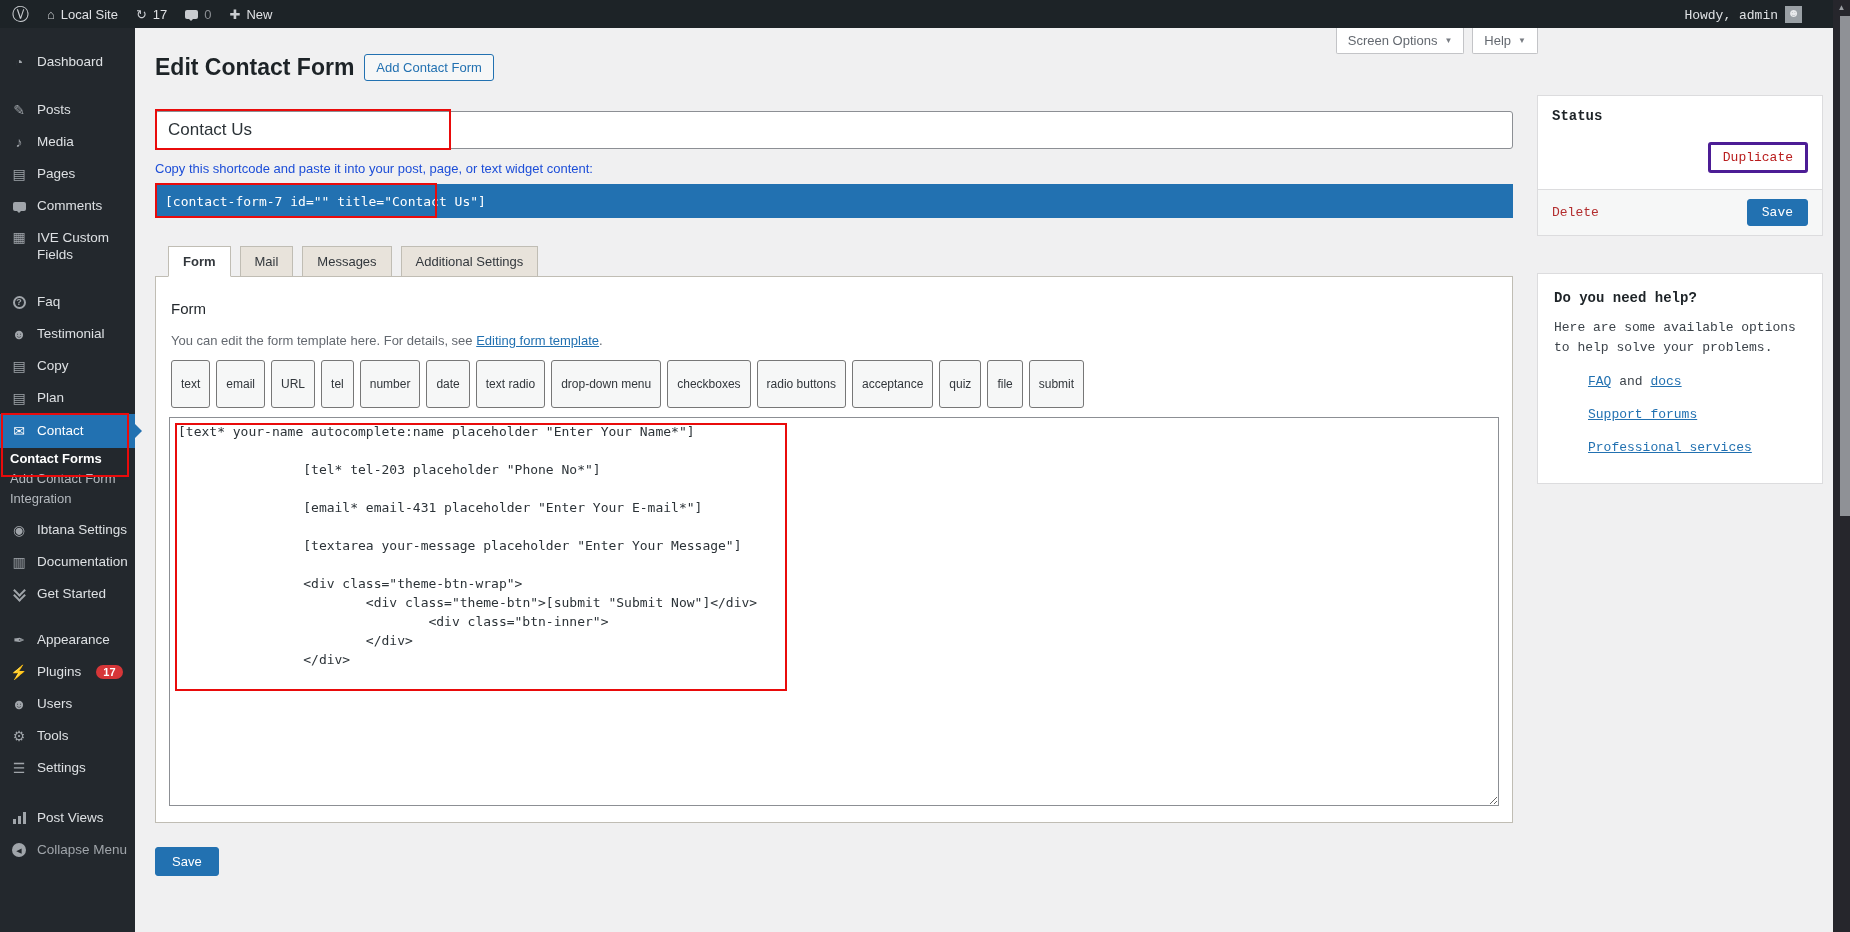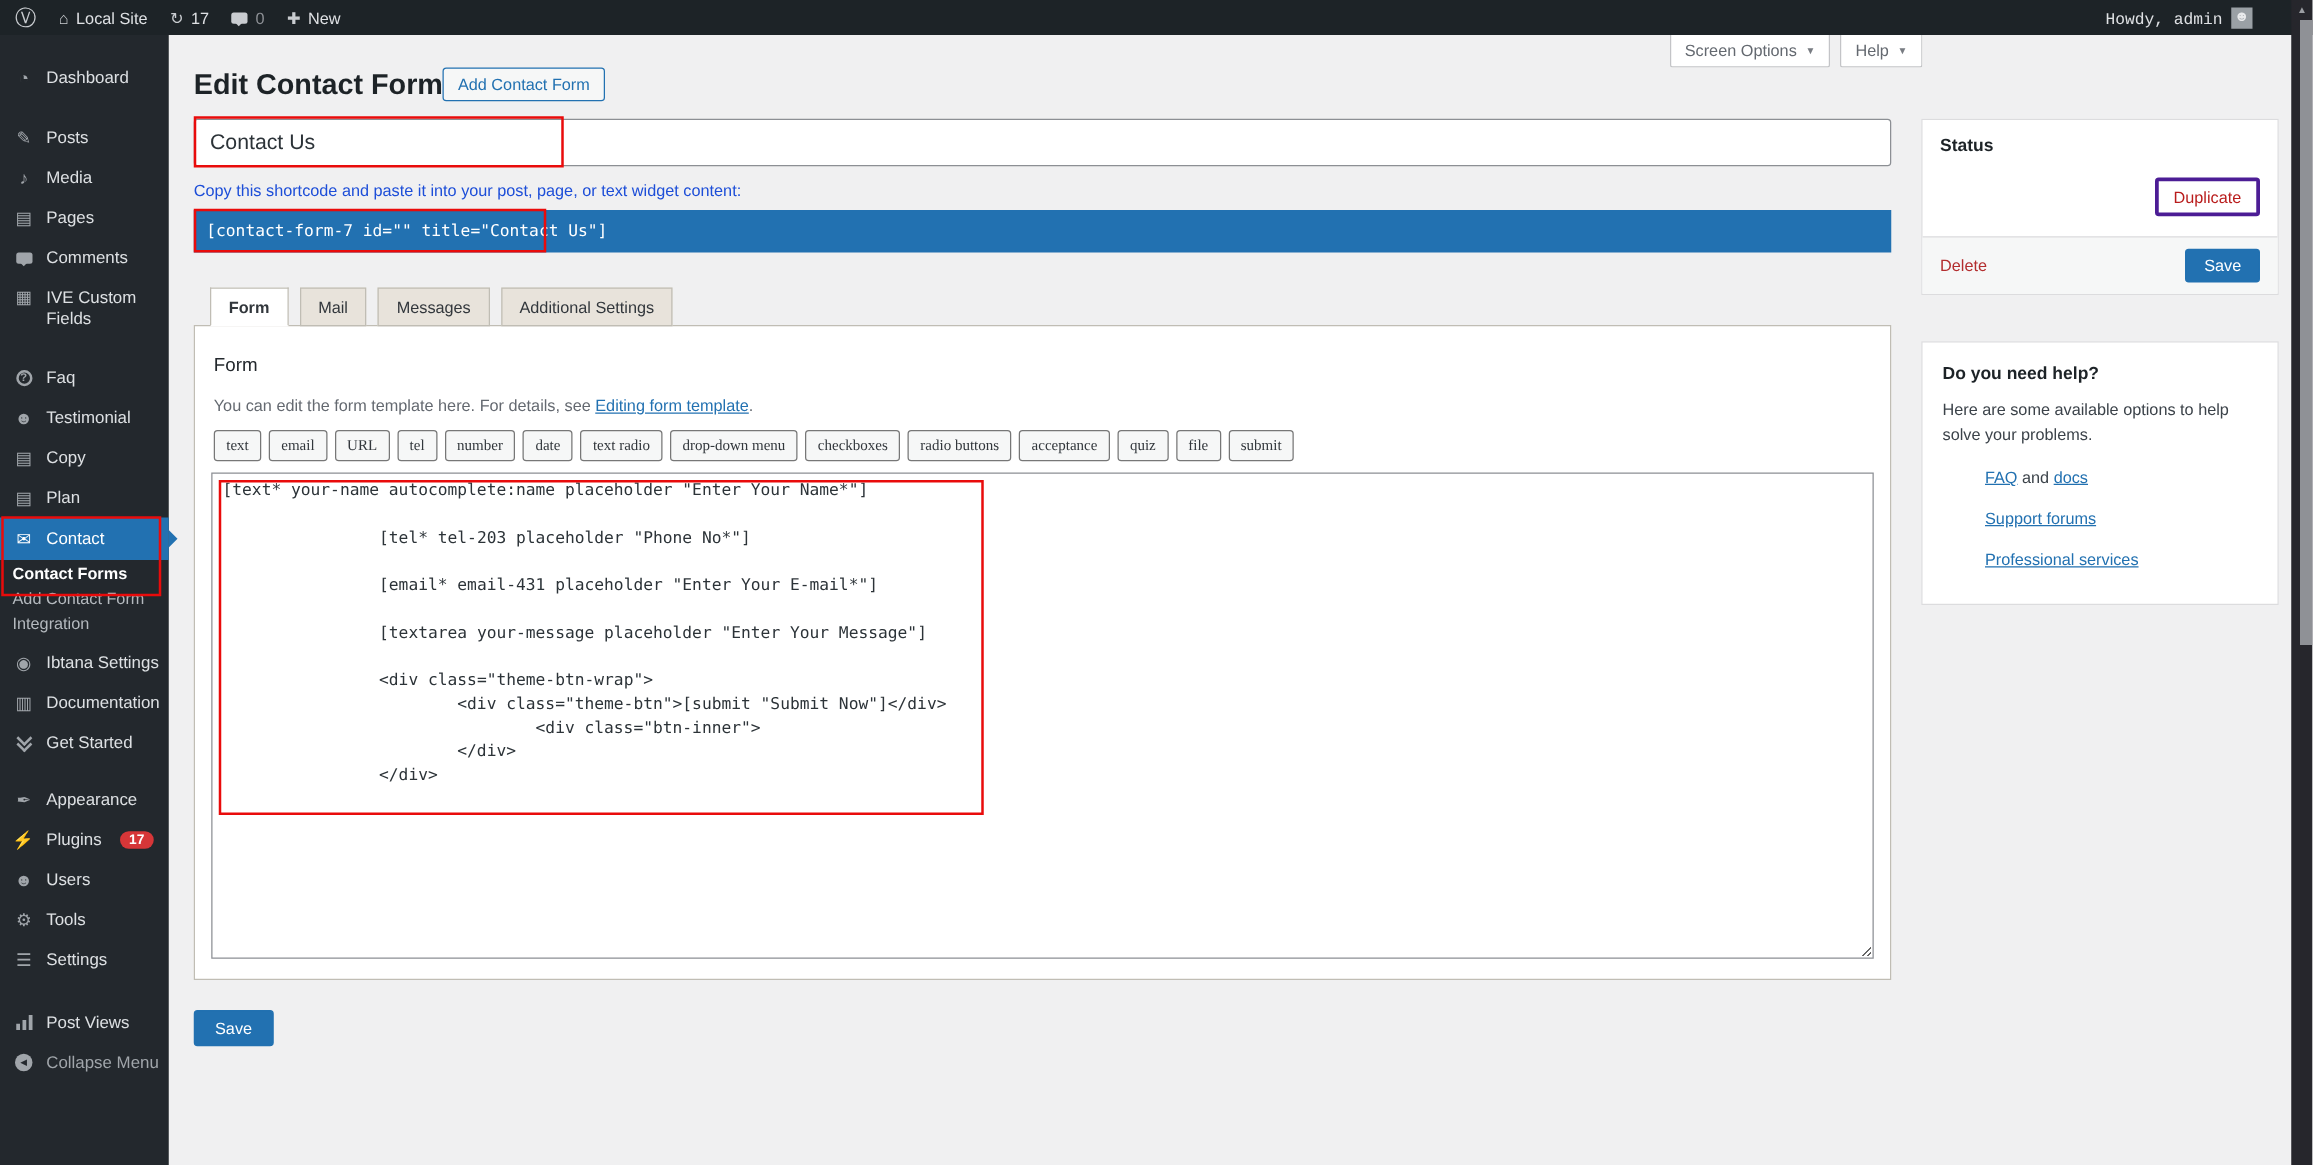--- a/index.html
+++ b/index.html
@@ -54,43 +54,43 @@
   
   .annot{position:absolute;border:2px solid #e90b0b;pointer-events:none;z-index:40;}
   
   .content{position:absolute;left:135px;top:28px;right:17px;bottom:0;padding:25px 0 0 20px;overflow:hidden;}
   .screen-opts{position:absolute;top:0;right:295px;display:flex;gap:8px;z-index:5;}
   .so-btn{background:#fff;border:1px solid #c3c4c7;border-top:none;border-radius:0 0 2px 2px;
     padding:5px 11px;font-size:13px;color:#646970;display:flex;align-items:center;gap:7px;cursor:pointer;}
   .caret{font-size:8px;color:#787c82;}
   .cols{display:flex;align-items:flex-start;}
   .main-col{width:1358px;margin-right:24px;flex:none;}
-  .side-col{width:286px;flex:none;}
-  .h1row{display:flex;align-items:center;gap:0;margin:0 0 14px;}
+  .side-col{width:286px;flex:none;font-family:Liberation Mono, monospace;}
+  .h1row{display:flex;align-items:center;gap:10px;margin:0 0 30px;}
   h1.page-title{font-size:23px;font-weight:600;color:#1d2327;margin:0;line-height:28px;}
   .add-btn{font-size:13px;color:#2271b1;background:#f6f7f7;border:1px solid #2271b1;border-radius:3px;
     padding:5px 11px;cursor:pointer;font-family:inherit;}
   .title-wrap{position:relative;}
   .title-input{width:100%;height:38px;border:1px solid #8c8f94;border-radius:3px;font-size:17px;padding:0 12px;
     color:#2c3338;font-family:inherit;background:#fff;}
   .hint{font-size:13px;color:#1d4ed8;margin:12px 0 8px;}
   .shortcode-wrap{position:relative;}
   .shortcode{background:#2271b1;color:#fff;font-family:"DejaVu Sans Mono",monospace;font-size:13px;height:34px;
     display:flex;align-items:center;padding:0 10px;}
   .tabs{margin-top:28px;display:flex;padding-left:13px;position:relative;z-index:2;}
   .tab{background:#e8e3db;border:1px solid #c0bdb4;padding:7px 14px;font-size:13px;color:#32373c;margin-right:9px;
     margin-bottom:-1px;cursor:pointer;position:relative;}
   .tab.active{background:#fff;border-bottom-color:#fff;font-weight:700;}
   .panel{background:#fff;border:1px solid #c0bdb4;padding:13px 13px 16px;min-height:518px;position:relative;z-index:1;}
   .panel-title{font-size:15px;font-weight:400;color:#23282d;margin:10px 0 16px;padding-left:2px;}
   .panel-hint{font-size:13px;color:#646970;margin:0 0 12px;padding-left:2px;}
   a.link{color:#2271b1;text-decoration:underline;cursor:pointer;}
   .tagrow{display:flex;flex-wrap:wrap;gap:6px;margin-bottom:9px;padding-left:2px;}
-  .tagbtn{font-size:12px;background:#f6f7f7;color:#32373c;border:1px solid #777;border-radius:3px;padding:4px 9px;
-    cursor:pointer;font-family:Liberation Serif, serif;white-space:nowrap;}
+  .tagbtn{font-size:12px;background:#f6f7f7;color:#32373c;border:1px solid #777;border-radius:3px;padding:16px 9px;
+    cursor:pointer;font-family:Liberation Sans, sans-serif;white-space:nowrap;}
   .ta-wrap{position:relative;}
   .form-textarea{width:100%;height:389px;border:1px solid #8c8f94;font-family:"DejaVu Sans Mono",monospace;
     font-size:13px;line-height:19px;padding:4px 8px;tab-size:8;color:#2c3338;resize:both;background:#fff;display:block;}
   .save-bottom{margin-top:24px;background:#2271b1;border:1px solid #2271b1;color:#fff;font-size:13px;
     padding:6px 16px;border-radius:3px;cursor:pointer;font-family:inherit;}
   
   .sbox{background:#fff;border:1px solid #dcdcde;}
   .status-box{margin-top:42px;}
   .sb-head{padding:12px 14px 0;font-size:14px;font-weight:700;color:#1d2327;}
   .dup-row{display:flex;justify-content:flex-end;padding:18px 14px 16px;}

